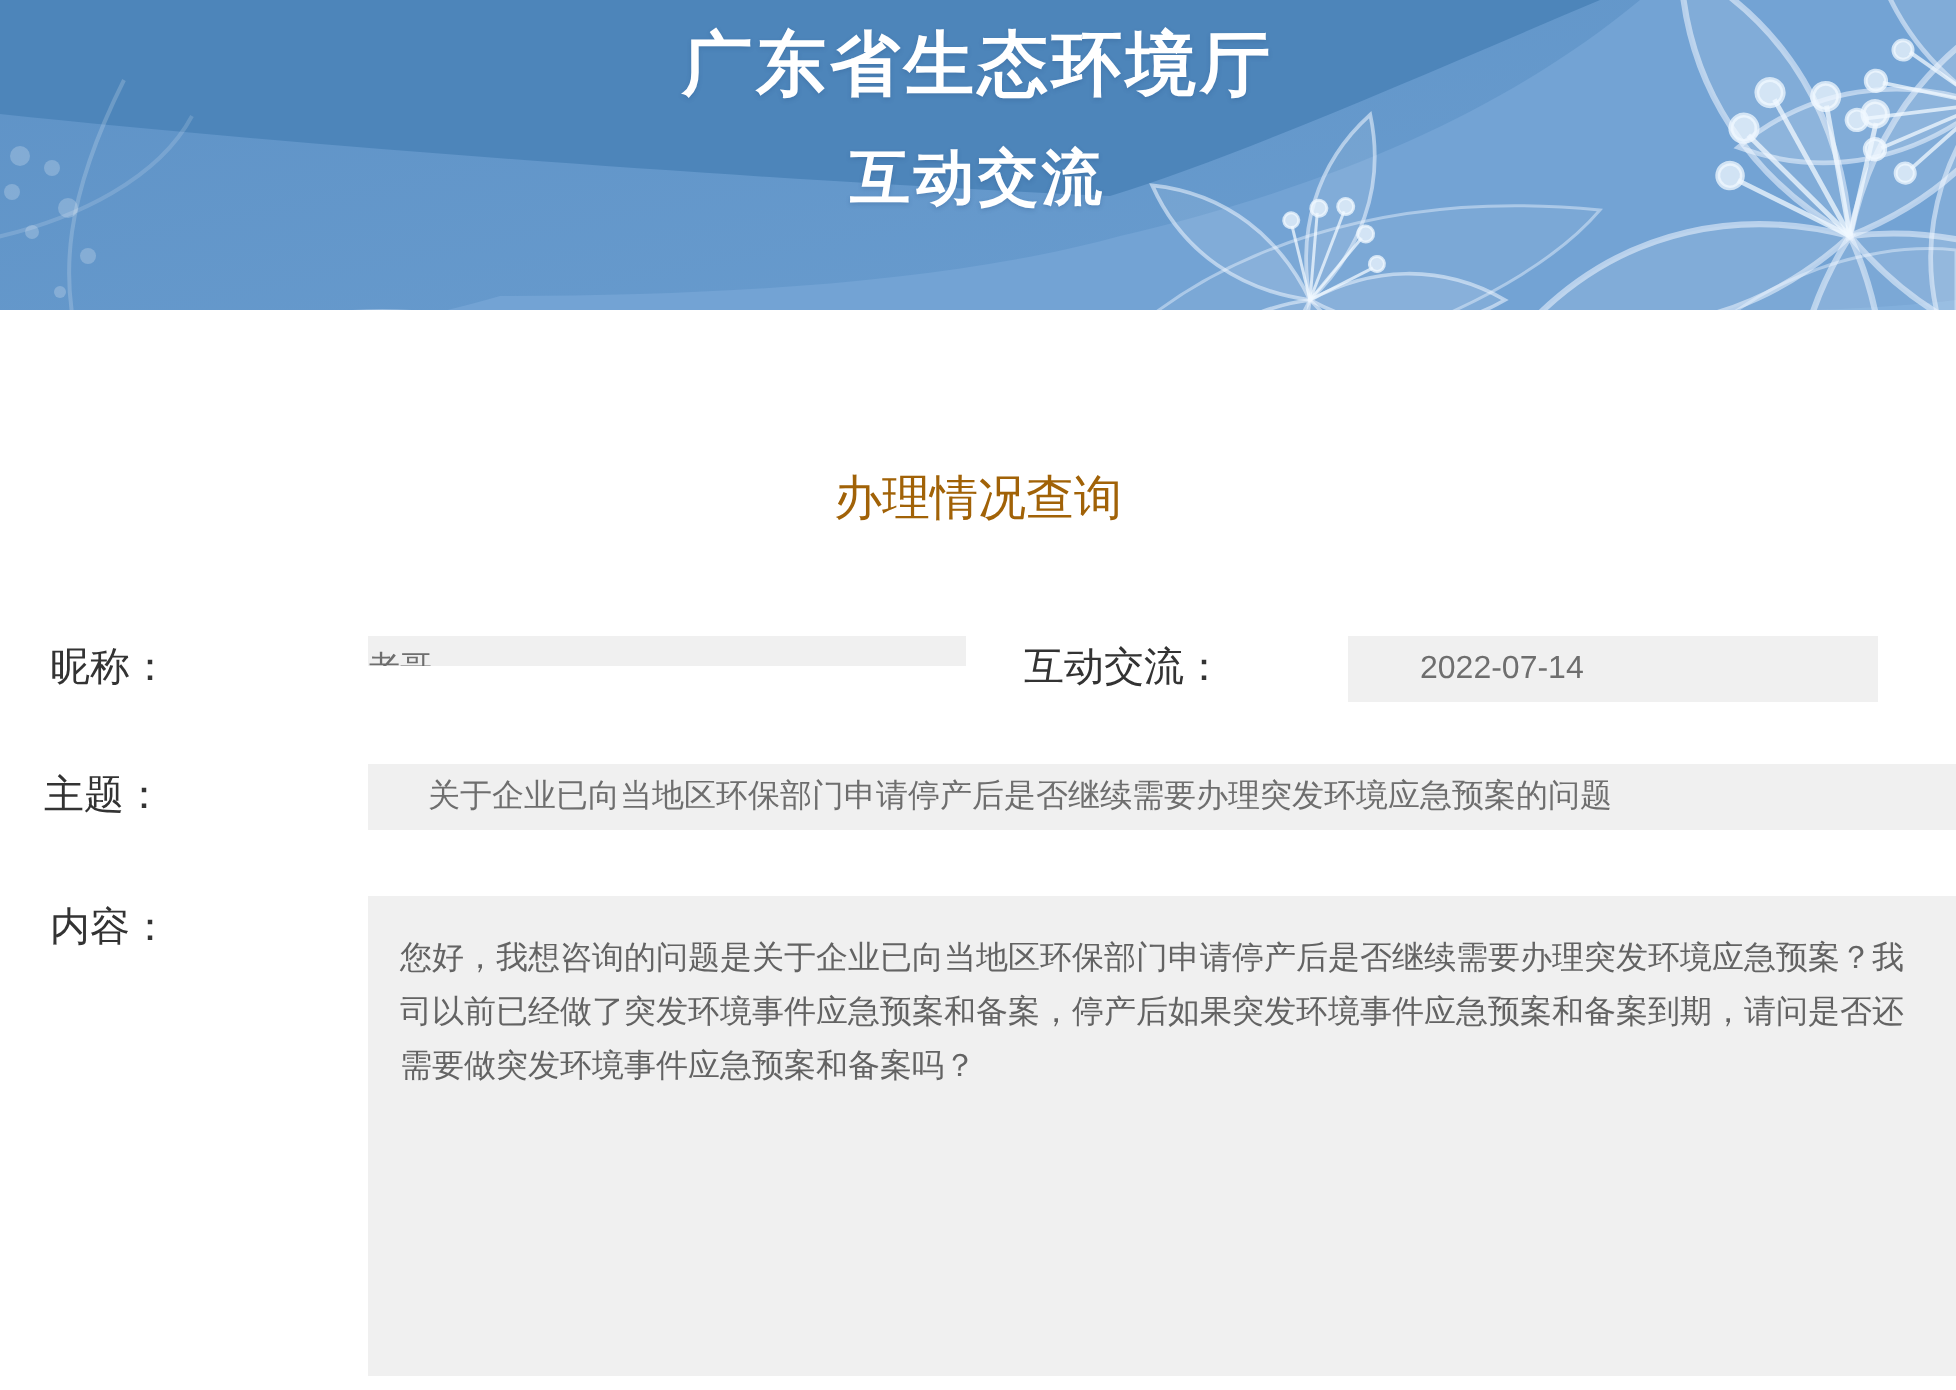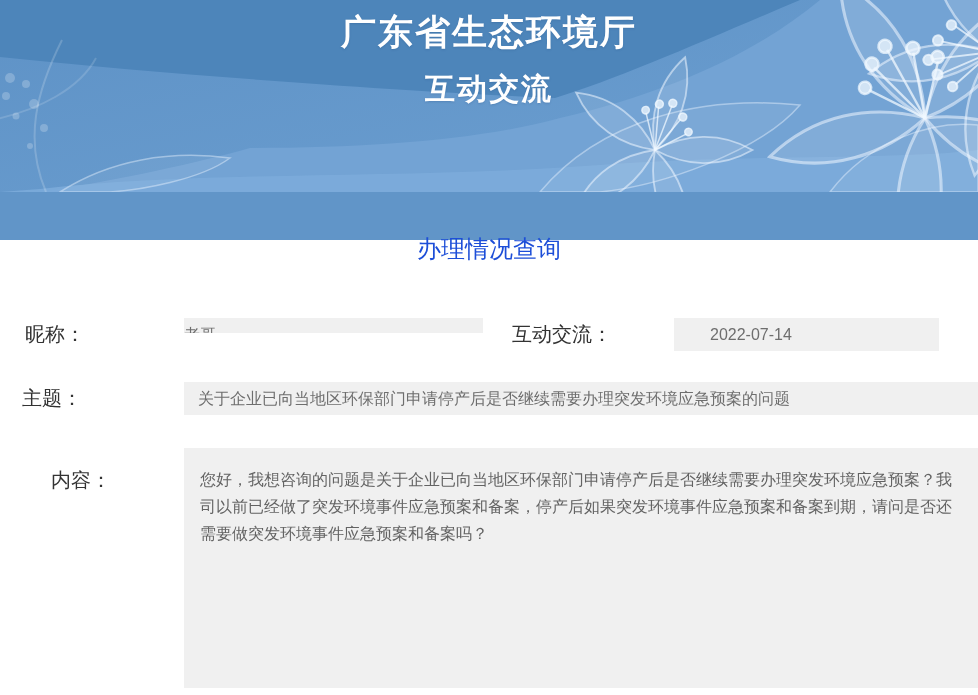--- a/index.html
+++ b/index.html
@@ -3,52 +3,52 @@
 <meta charset="utf-8">
 <style>
   html,body{margin:0;padding:0;}
   body{
     width:978px;height:695px;position:relative;overflow:hidden;
     background:#ffffff;
     font-family:"Liberation Sans","DejaVu Sans",sans-serif;
   }
   
   .header{
-    position:absolute;left:0;top:0;width:978px;height:240px;
+    position:absolute;left:0;top:0;width:978px;height:155px;
     background:#6195c8;overflow:hidden;
   }
   .header svg{position:absolute;left:0;top:0;}
   .hdr-title{
     position:absolute;left:0;width:978px;text-align:center;color:#ffffff;
     font-weight:bold;letter-spacing:2px;
     text-shadow:0 1px 2px rgba(40,80,130,0.25);
   }
   .hdr-title.line1{top:9px;font-size:35px;}
   .hdr-title.line2{top:69px;font-size:30px;}
   
   .section-title{
     position:absolute;left:0;top:233px;width:978px;margin:0;
-    text-align:center;color:#1d4ed8;font-size:24px;font-weight:400;
+    text-align:center;color:#a16207;font-size:24px;font-weight:400;
   }
   
   .lbl{
     position:absolute;color:#333333;font-size:20px;line-height:33px;
     white-space:nowrap;
   }
   .field{
     position:absolute;background:#f0f0f0;color:#6e6e6e;font-size:16px;
     line-height:33px;box-sizing:border-box;white-space:nowrap;overflow:hidden;
   }
   #lbl-nickname{left:25px;top:318px;}
   #fld-nickname{left:184px;top:318px;width:299px;height:15px;padding-left:0;}
   #lbl-date{left:512px;top:318px;}
   #fld-date{left:674px;top:318px;width:265px;height:33px;padding-left:36px;}
   #lbl-subject{left:22px;top:382px;}
-  #fld-subject{left:184px;top:382px;width:794px;height:33px;padding-left:14px;}
-  #lbl-content{left:25px;top:464px;margin-left:26px;}
+  #fld-subject{left:184px;top:382px;width:794px;height:33px;padding-left:30px;}
+  #lbl-content{left:25px;top:448px;}
   #fld-content{
     left:184px;top:448px;width:794px;height:240px;
     padding:18px 16px 0 16px;line-height:27px;color:#636363;
     white-space:normal;overflow:hidden;
   }
 </style>
 </head>
 <body>
 
 <div class="header">

